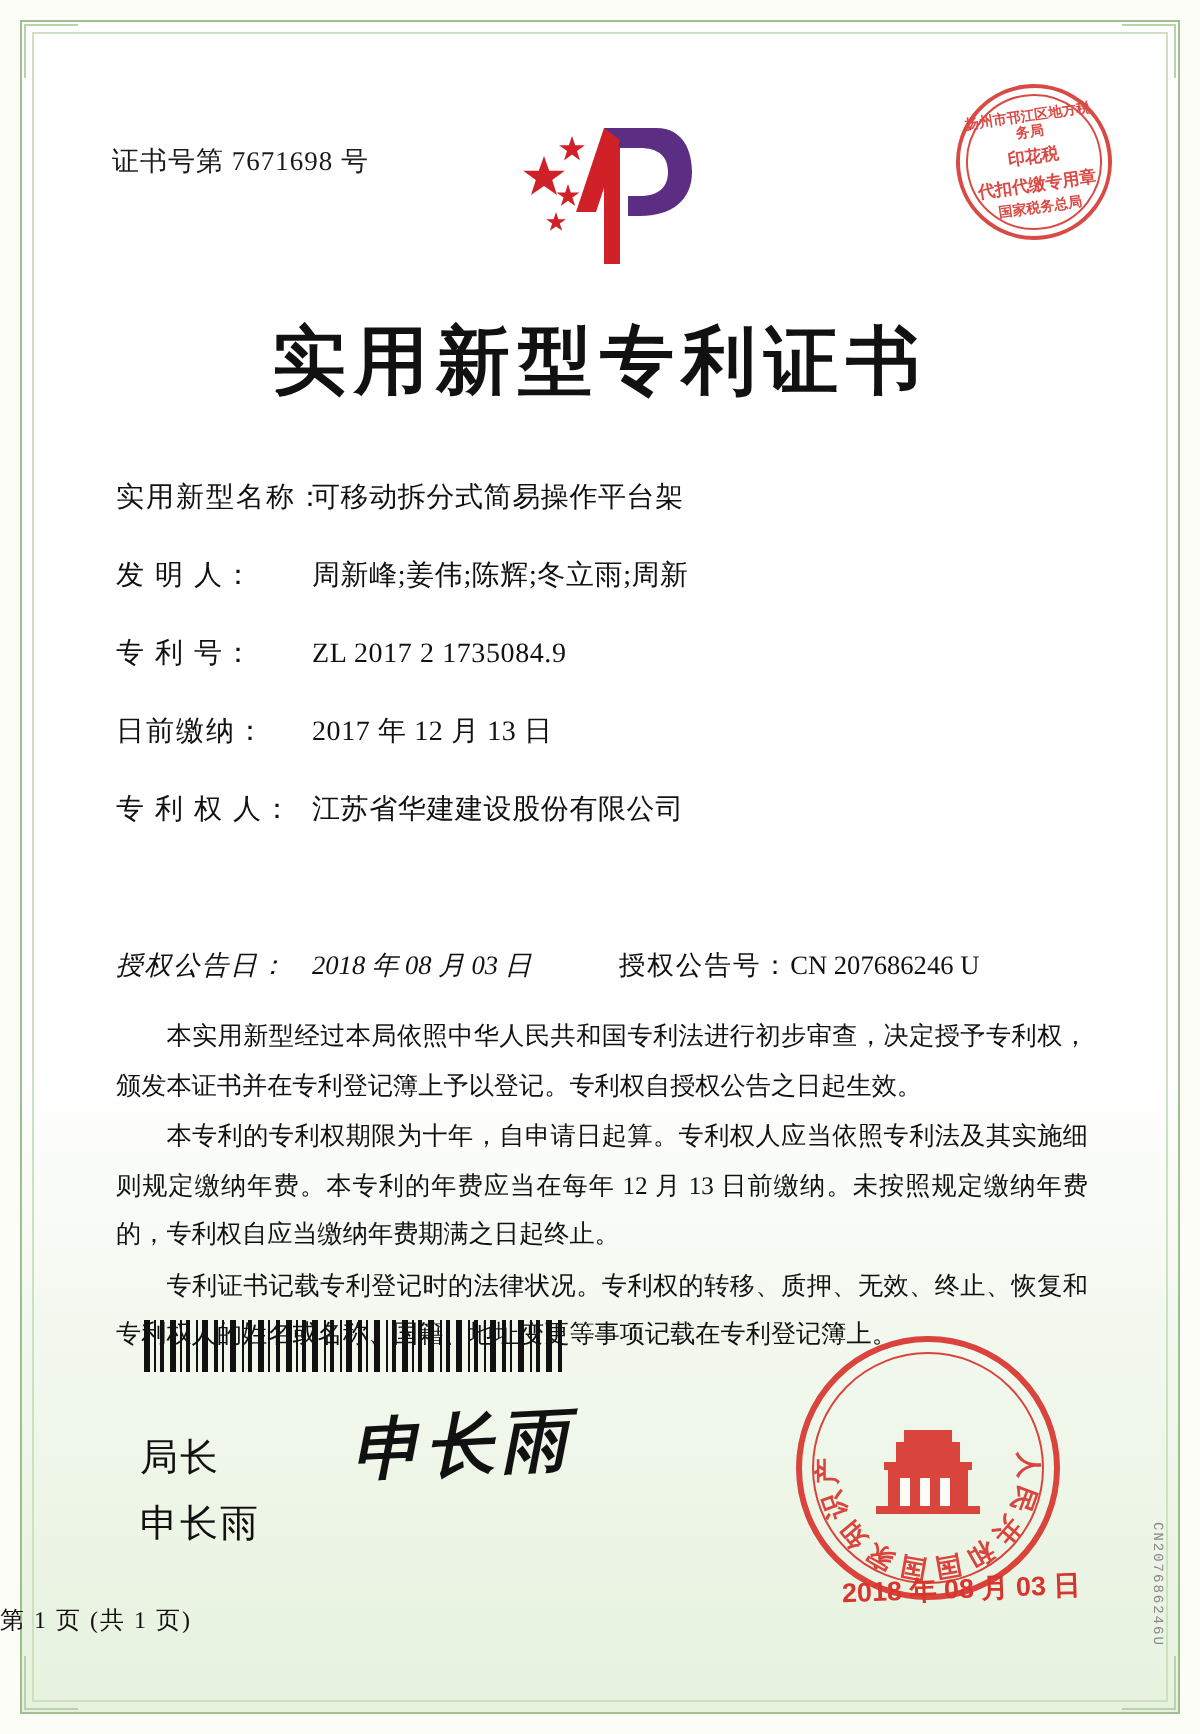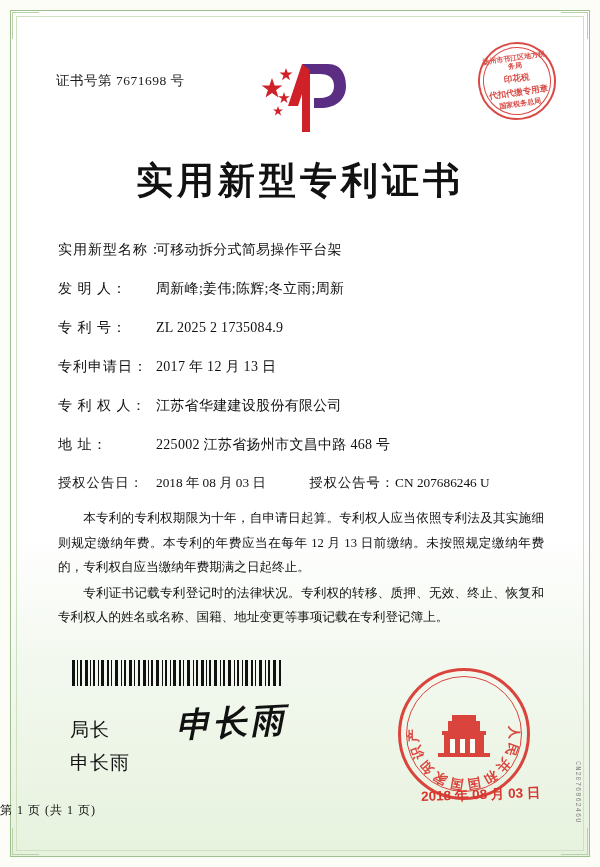--- a/index.html
+++ b/index.html
@@ -77,21 +77,21 @@
     font-size:14px;color:#111;margin-bottom:19.5px;line-height:1.4;
     white-space:nowrap;
   }
   .field .lab{display:inline-block;width:98px;letter-spacing:1px;}
   .field .val{letter-spacing:.3px;}
 
   .two-col{
     position:absolute;left:58px;top:474px;width:492px;
     font-size:13.3px;color:#111;
   }
-  .two-col .left{display:inline-block;width:248px;}
+  .two-col .left{display:inline-block;width:248px;font-style:italic;}
   .two-col .lab{display:inline-block;width:98px;letter-spacing:1px;}
   .two-col .lab2{letter-spacing:1px;}
 
   .body-text{
     position:absolute;left:58px;top:502px;width:486px;
     font-size:12.6px;line-height:1.95;color:#111;text-align:justify;
   }
   .body-text p{margin:0 0 1px 0;text-indent:2em;}
 
   .barcode{
@@ -182,43 +182,41 @@
     <div class="title">实用新型专利证书</div>
 
     <div class="fields">
       <div class="field">
         <span class="lab">实用新型名称：</span><span class="val">可移动拆分式简易操作平台架</span>
       </div>
       <div class="field">
         <span class="lab">发 明 人：</span><span class="val">周新峰;姜伟;陈辉;冬立雨;周新</span>
       </div>
       <div class="field">
-        <span class="lab">专 利 号：</span><span class="val">ZL 2025 2 1735084.9</span>
-      </div>
-      <div class="field">
-        <span class="lab">专利申请日：</span><span class="val">2017 年 12 月 13 日</span>
+        <span class="lab">专 利 号：</span><span class="val">ZL 2017 2 1735084.9</span>
+      </div>
+      <div class="field">
+        <span class="lab">日前缴纳：</span><span class="val">2017 年 12 月 13 日</span>
       </div>
       <div class="field">
         <span class="lab">专 利 权 人：</span><span class="val">江苏省华建建设股份有限公司</span>
-      </div>
-      <div class="field">
-        <span class="lab">地    址：</span><span class="val">225002  江苏省扬州市文昌中路 468 号</span>
       </div>
     </div>
 
     <div class="two-col">
       <span class="left">
         <span class="lab">授权公告日：</span><span>2018 年 08 月 03 日</span>
       </span>
       <span>
         <span class="lab2">授权公告号：</span><span>CN 207686246 U</span>
       </span>
     </div>
 
     <div class="body-text" style="top:506px">
+      <p>本实用新型经过本局依照中华人民共和国专利法进行初步审查，决定授予专利权，颁发本证书并在专利登记簿上予以登记。专利权自授权公告之日起生效。</p>
       <p>本专利的专利权期限为十年，自申请日起算。专利权人应当依照专利法及其实施细则规定缴纳年费。本专利的年费应当在每年 12 月 13 日前缴纳。未按照规定缴纳年费的，专利权自应当缴纳年费期满之日起终止。</p>
       <p>专利证书记载专利登记时的法律状况。专利权的转移、质押、无效、终止、恢复和专利权人的姓名或名称、国籍、地址变更等事项记载在专利登记簿上。</p>
     </div>
 
     <div class="barcode">
       <svg class="bars" viewBox="0 0 212 26" preserveAspectRatio="none">
         <g fill="#111">
           <rect x="0" y="0" width="3" height="26"></rect>
             <rect x="5" y="0" width="1" height="26"></rect>
           <rect x="8" y="0" width="2" height="26"></rect>

